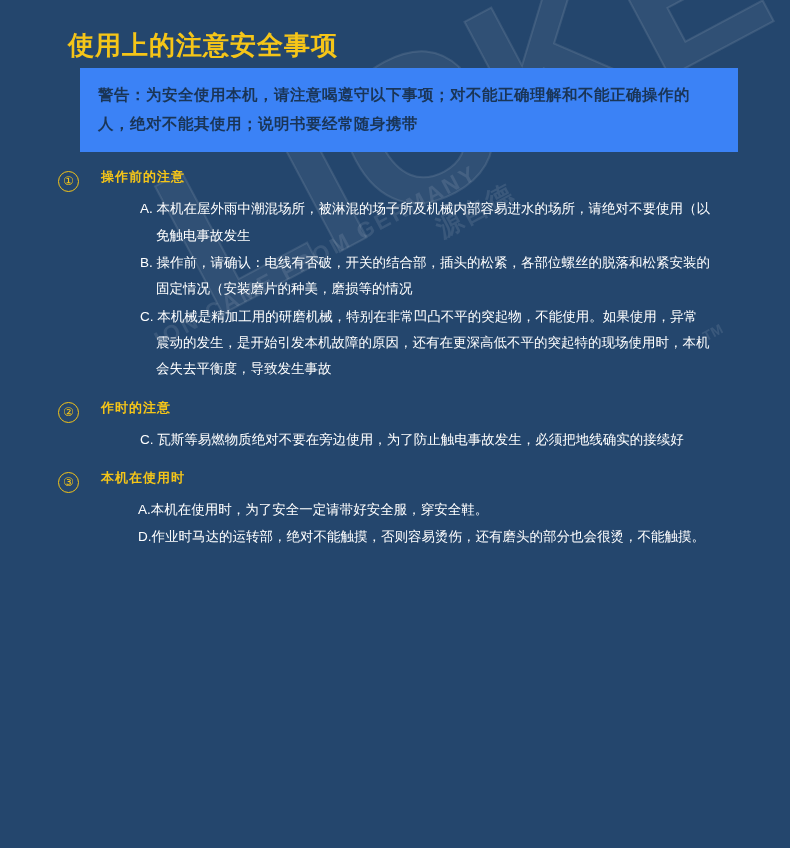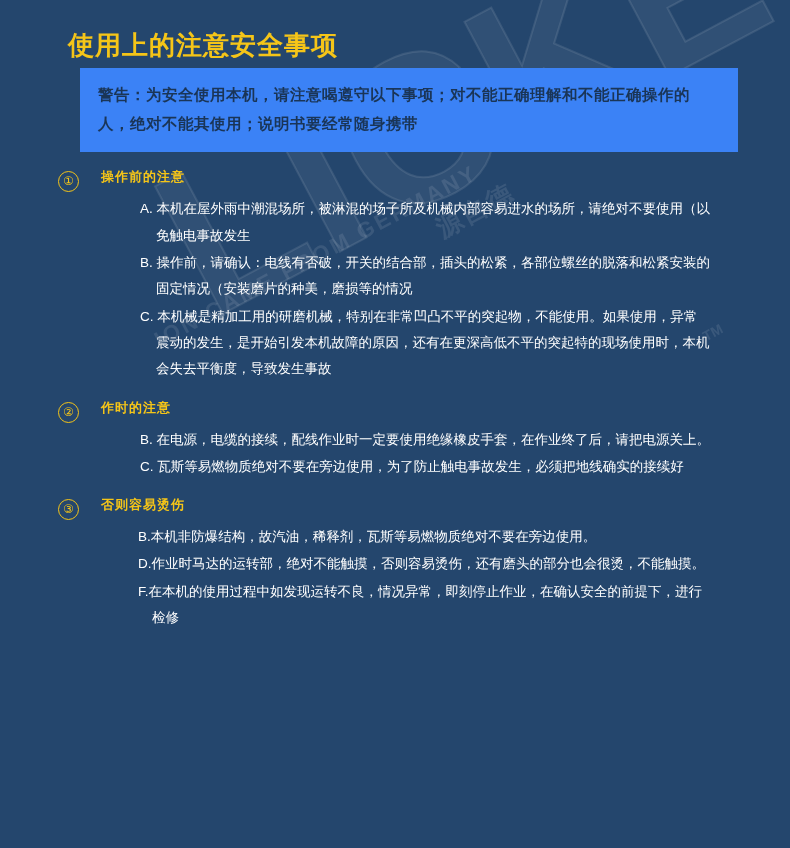--- a/index.html
+++ b/index.html
@@ -174,31 +174,29 @@
         <div class="item">C. 本机械是精加工用的研磨机械，特别在非常凹凸不平的突起物，不能使用。如果使用，异常震动的发生，是开始引发本机故障的原因，还有在更深高低不平的突起特的现场使用时，本机会失去平衡度，导致发生事故</div>
       </div>
     </div>
 
     <div class="section">
       <div class="sec-head">
         <div class="num-circle">②</div>
         <div class="sec-title">作时的注意</div>
       </div>
       <div class="sec-body">
-        <div class="item">B. 在电源，电缆的接续，配线作业时一定要使用绝缘橡皮手套，在作业终了后，请把电源关上。</div>
         <div class="item">C. 瓦斯等易燃物质绝对不要在旁边使用，为了防止触电事故发生，必须把地线确实的接续好</div>
       </div>
     </div>
 
     <div class="section">
       <div class="sec-head">
         <div class="num-circle">③</div>
-        <div class="sec-title">否则容易烫伤</div>
+        <div class="sec-title">本机在使用时</div>
       </div>
       <div class="sec-body wide">
-        <div class="item tight">B.本机非防爆结构，故汽油，稀释剂，瓦斯等易燃物质绝对不要在旁边使用。</div>
+        <div class="item tight">A.本机在使用时，为了安全一定请带好安全服，穿安全鞋。</div>
         <div class="item tight">D.作业时马达的运转部，绝对不能触摸，否则容易烫伤，还有磨头的部分也会很烫，不能触摸。</div>
-        <div class="item tight">F.在本机的使用过程中如发现运转不良，情况异常，即刻停止作业，在确认安全的前提下，进行检修</div>
       </div>
     </div>
 
   </div>
 </div>
 
 </body></html>

